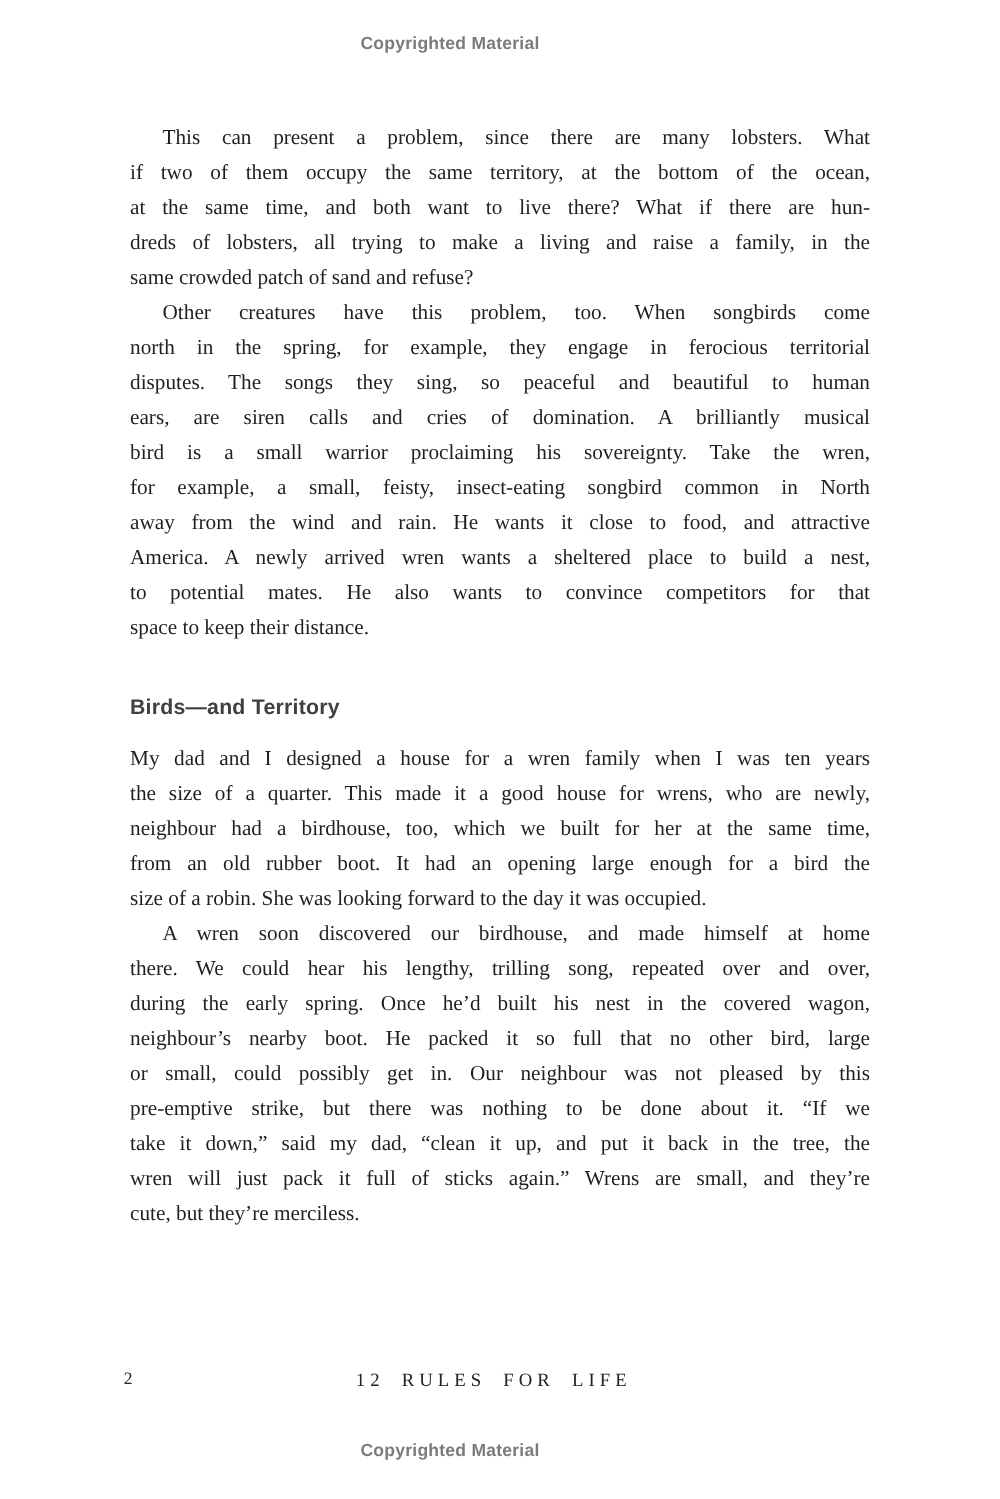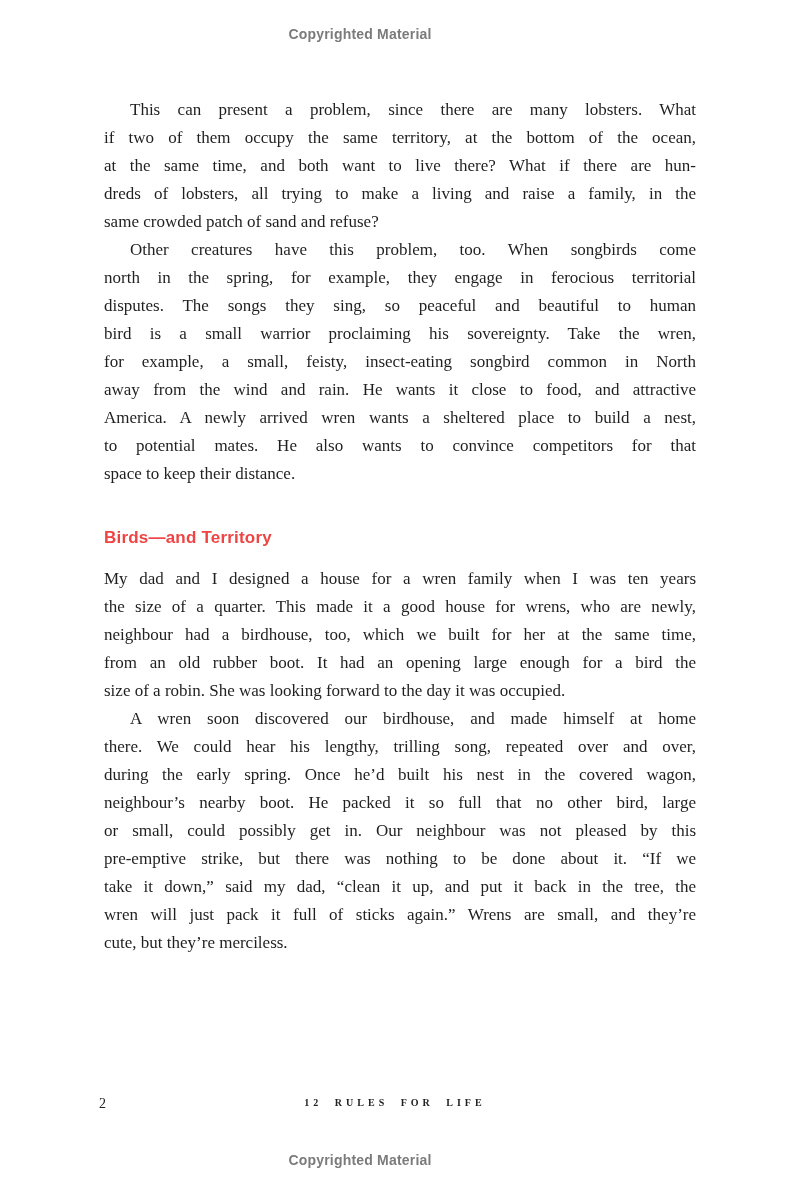--- a/index.html
+++ b/index.html
@@ -47,21 +47,21 @@
     text-align-last: left;
   }
   .line.indent {
     text-indent: 26px;
   }
   .section-heading {
     font-family: "Liberation Sans", sans-serif;
     font-weight: 700;
     font-size: 17px;
     line-height: 20px;
-    color: #ef4444;
+    color: #404040;
     margin: 40px 0 17px 0;
     letter-spacing: 0.2px;
   }
   .footer {
     position: absolute;
     left: 99px;
     top: 1096px;
     width: 592px;
     height: 18px;
   }
@@ -73,22 +73,22 @@
     font-size: 14px;
     color: #222222;
   }
   .running-title {
     position: absolute;
     left: 0;
     top: 1px;
     width: 100%;
     text-align: center;
     font-family: "Liberation Serif", serif;
-    font-size: 10px;
-    font-weight: 700;
+    font-size: 15px;
+    font-weight: 400;
     color: #222222;
     letter-spacing: 4px;
     word-spacing: 6px;
   }
 </style>
 </head>
 <body>
 
 <div class="page">
 
@@ -99,20 +99,21 @@
         <div class="line indent">This can present a problem, since there are many lobsters. What</div>
         <div class="line">if two of them occupy the same territory, at the bottom of the ocean,</div>
         <div class="line">at the same time, and both want to live there? What if there are hun-</div>
         <div class="line">dreds of lobsters, all trying to make a living and raise a family, in the</div>
         <div class="line last">same crowded patch of sand and refuse?</div>
       </div>
       <div class="paragraph">
         <div class="line indent">Other creatures have this problem, too. When songbirds come</div>
         <div class="line">north in the spring, for example, they engage in ferocious territorial</div>
         <div class="line">disputes. The songs they sing, so peaceful and beautiful to human</div>
+        <div class="line">ears, are siren calls and cries of domination. A brilliantly musical</div>
         <div class="line">bird is a small warrior proclaiming his sovereignty. Take the wren,</div>
         <div class="line">for example, a small, feisty, insect-eating songbird common in North</div>
         <div class="line">away from the wind and rain. He wants it close to food, and attractive</div>
         <div class="line">America. A newly arrived wren wants a sheltered place to build a nest,</div>
         <div class="line">to potential mates. He also wants to convince competitors for that</div>
         <div class="line last">space to keep their distance.</div>
       </div>
       <h2 class="section-heading">Birds—and Territory</h2>
       <div class="paragraph">
         <div class="line">My dad and I designed a house for a wren family when I was ten years</div>

